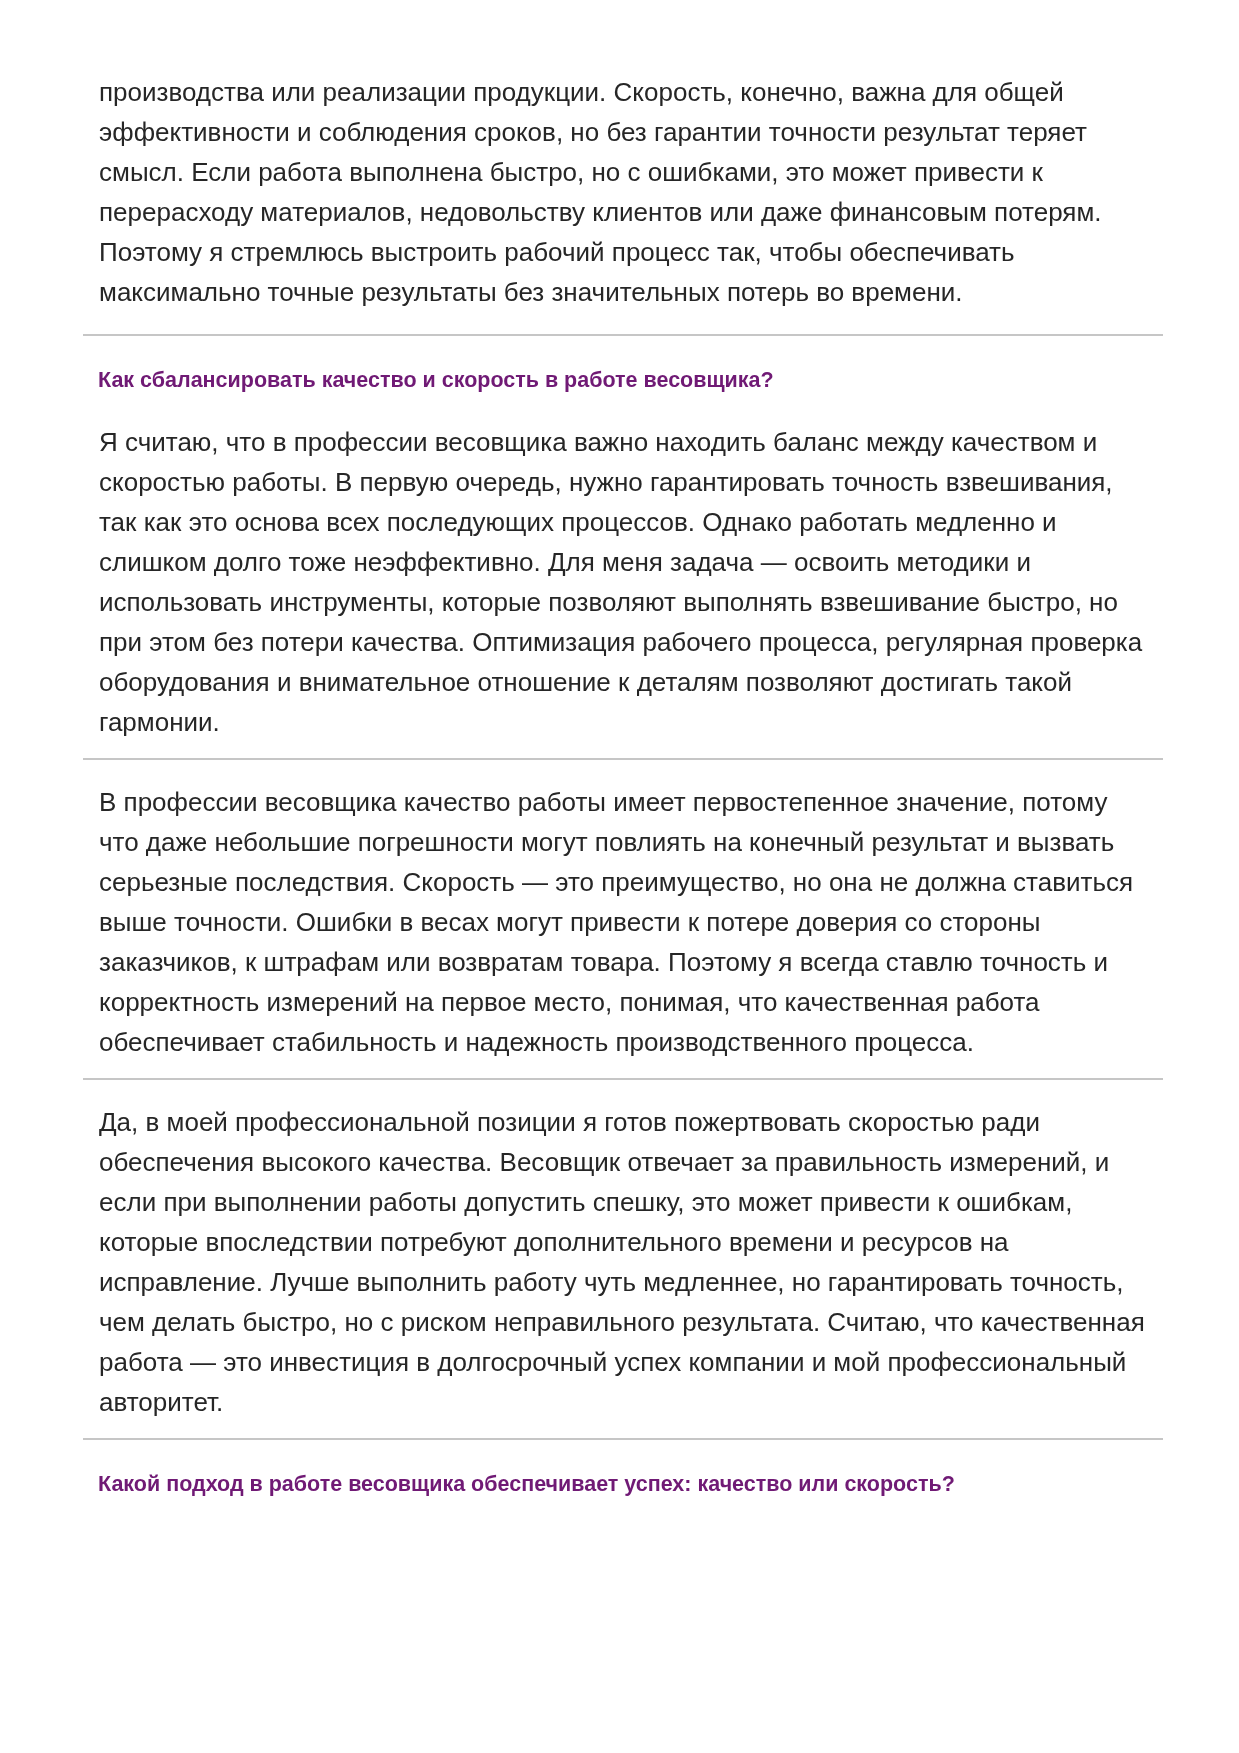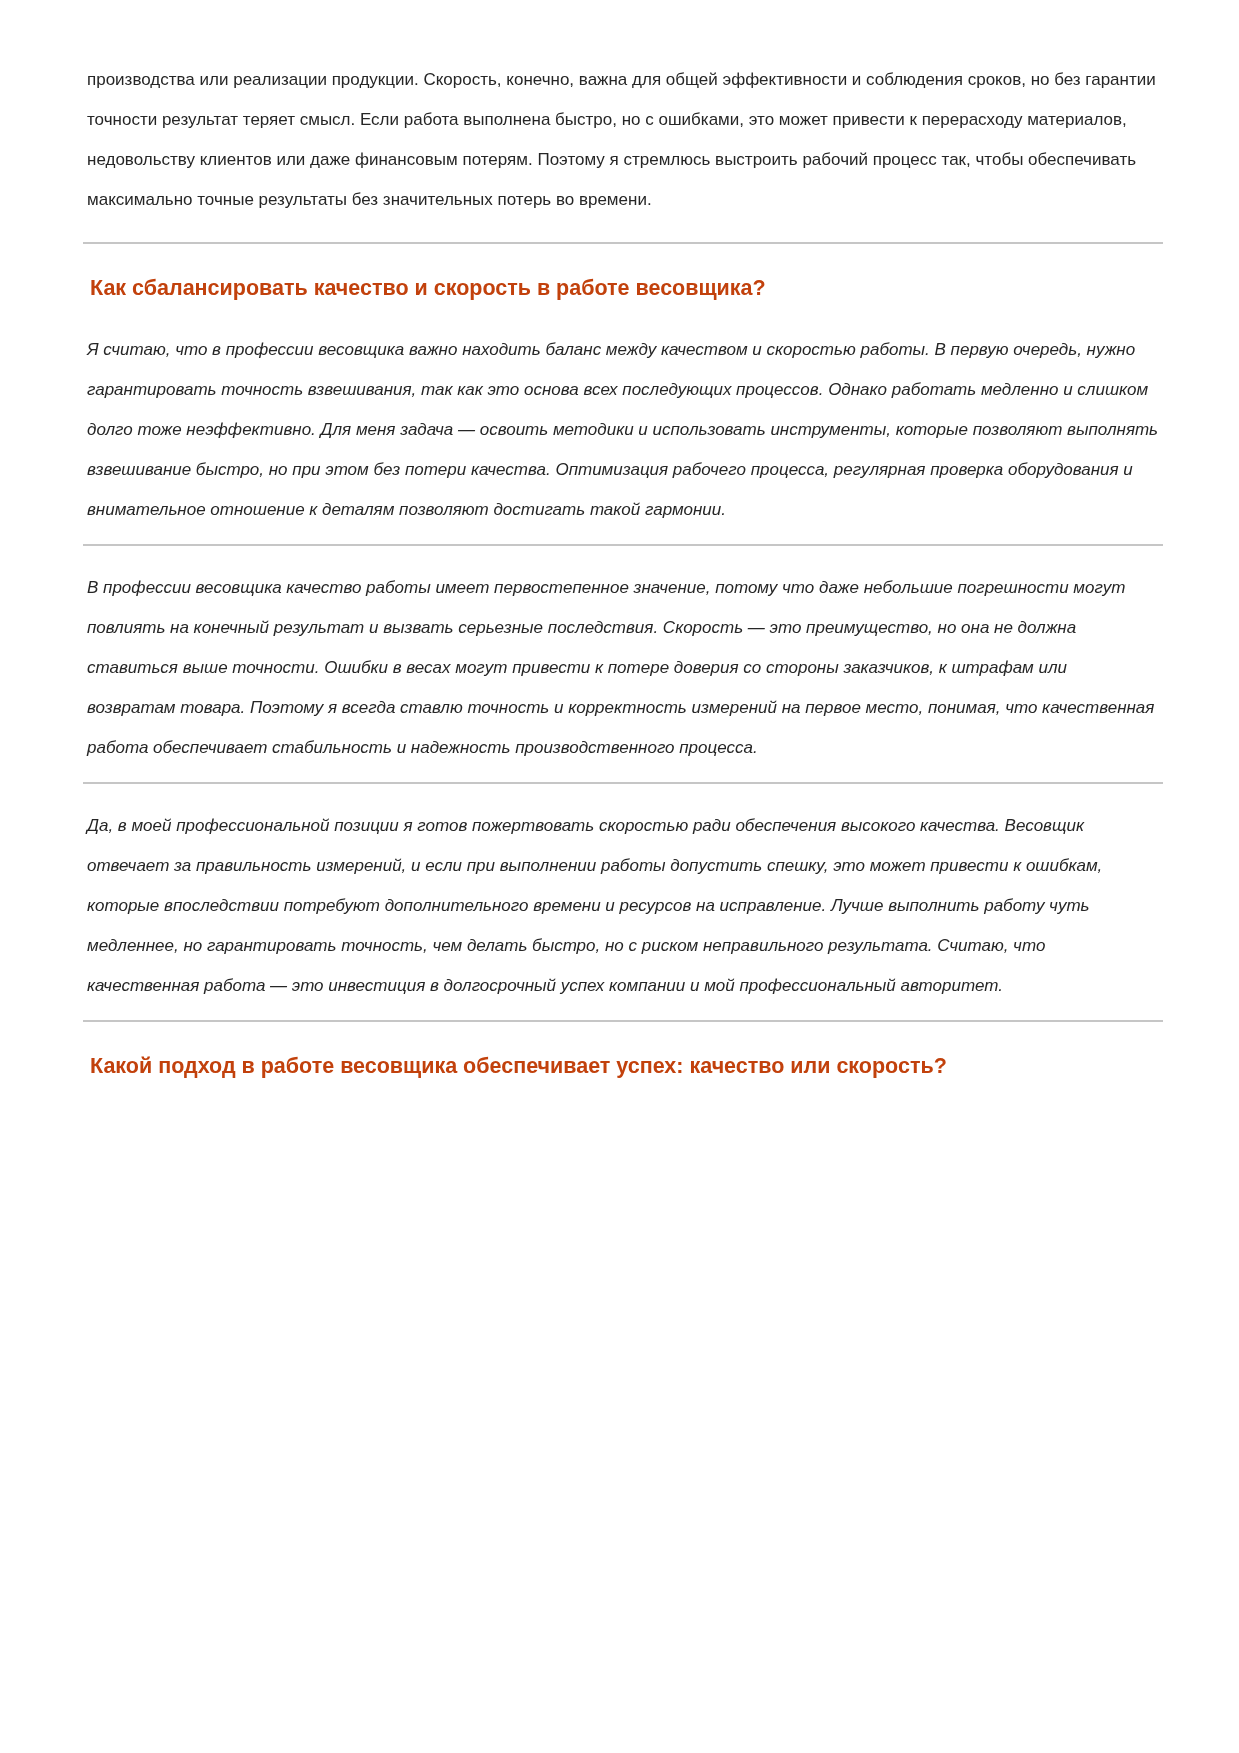--- a/index.html
+++ b/index.html
@@ -3,32 +3,32 @@
 <meta charset="utf-8">
 <style>
   html, body { margin: 0; padding: 0; background: #ffffff; }
   body { width: 1239px; height: 1753px; overflow: hidden; position: relative; }
   .page {
     position: absolute; left: 83px; top: 56px; width: 1080px;
     font-family: "Liberation Sans", "DejaVu Sans", sans-serif;
     color: #222222;
   }
   .para {
-    font-size: 17px; line-height: 40px; margin: 4px; color: #262626;
+    font-size: 26px; line-height: 40px; margin: 16px; color: #262626;
   }
   .divider {
     border: 0; height: 2px; background: #c6c6c6; margin: 0;
   }
   .heading {
-    font-size: 21.5px; font-weight: bold; color: #c2410c;
-    line-height: 40px; margin: 7px;
+    font-size: 21.5px; font-weight: bold; color: #701a75;
+    line-height: 40px; margin: 15px;
   }
   .sec-first .divider { margin-top: 22px; }
   .section .heading { margin-top: 24px; }
-  .section .para { margin-top: 22px; font-style: italic; }
+  .section .para { margin-top: 22px; }
   .section .divider { margin-top: 14px; }
 </style>
 </head>
 <body>
 
 <div class="page">
   <div class="sec-first">
     <p class="para">производства или реализации продукции. Скорость, конечно, важна для общей эффективности и соблюдения сроков, но без гарантии точности результат теряет смысл. Если работа выполнена быстро, но с ошибками, это может привести к перерасходу материалов, недовольству клиентов или даже финансовым потерям. Поэтому я стремлюсь выстроить рабочий процесс так, чтобы обеспечивать максимально точные результаты без значительных потерь во времени.</p>
     <hr class="divider">
   </div>

